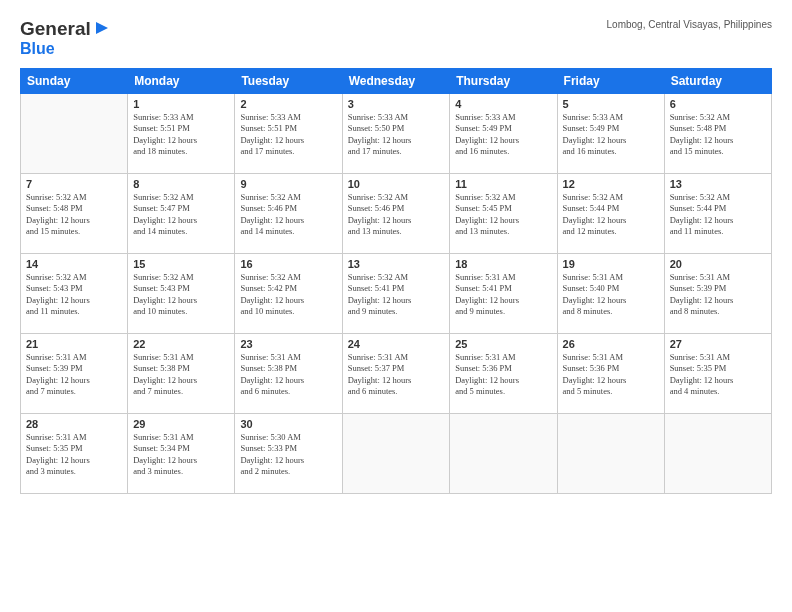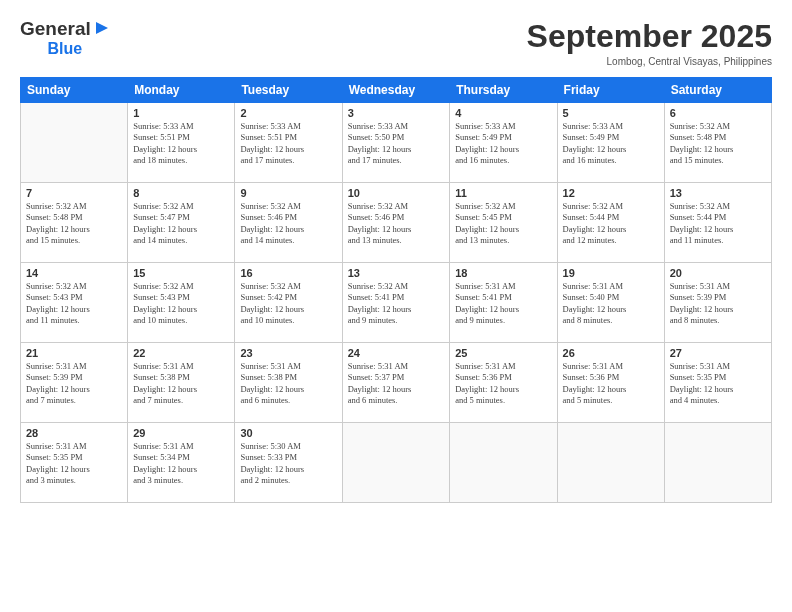--- a/index.html
+++ b/index.html
@@ -18,21 +18,21 @@
     }
     .header {
       display: flex;
       justify-content: space-between;
       align-items: flex-start;
       margin-bottom: 10px;
     }
     .logo {
       display: flex;
       flex-direction: column;
-      align-items: center;
+      align-items: flex-start;
     }
     .logo-line {
       display: flex; align-items: center;
     }
     .title-block {
       text-align: right;
     }
     .cal-title {
       font-size: 32px;
       font-weight: bold;
@@ -92,21 +92,20 @@
           <svg width="16" height="16" viewBox="0 0 16 16">
               <polygon points="2,2 14,8 2,14" fill="#1a73e8"></polygon>
             </svg>
         </span>
       </div>
       <div>
         <span style="font-size:16px;font-weight:bold;color:#1a73e8;">Blue</span>
       </div>
     </div>
     <div class="title-block">
-      <div class="cal-title">September 2025</div>
       <div class="cal-subtitle">Lombog, Central Visayas, Philippines</div>
     </div>
   </div>
 
   <table class="calendar">
     <thead>
       <tr>
         <th>Sunday</th>
         <th>Monday</th>
         <th>Tuesday</th>

